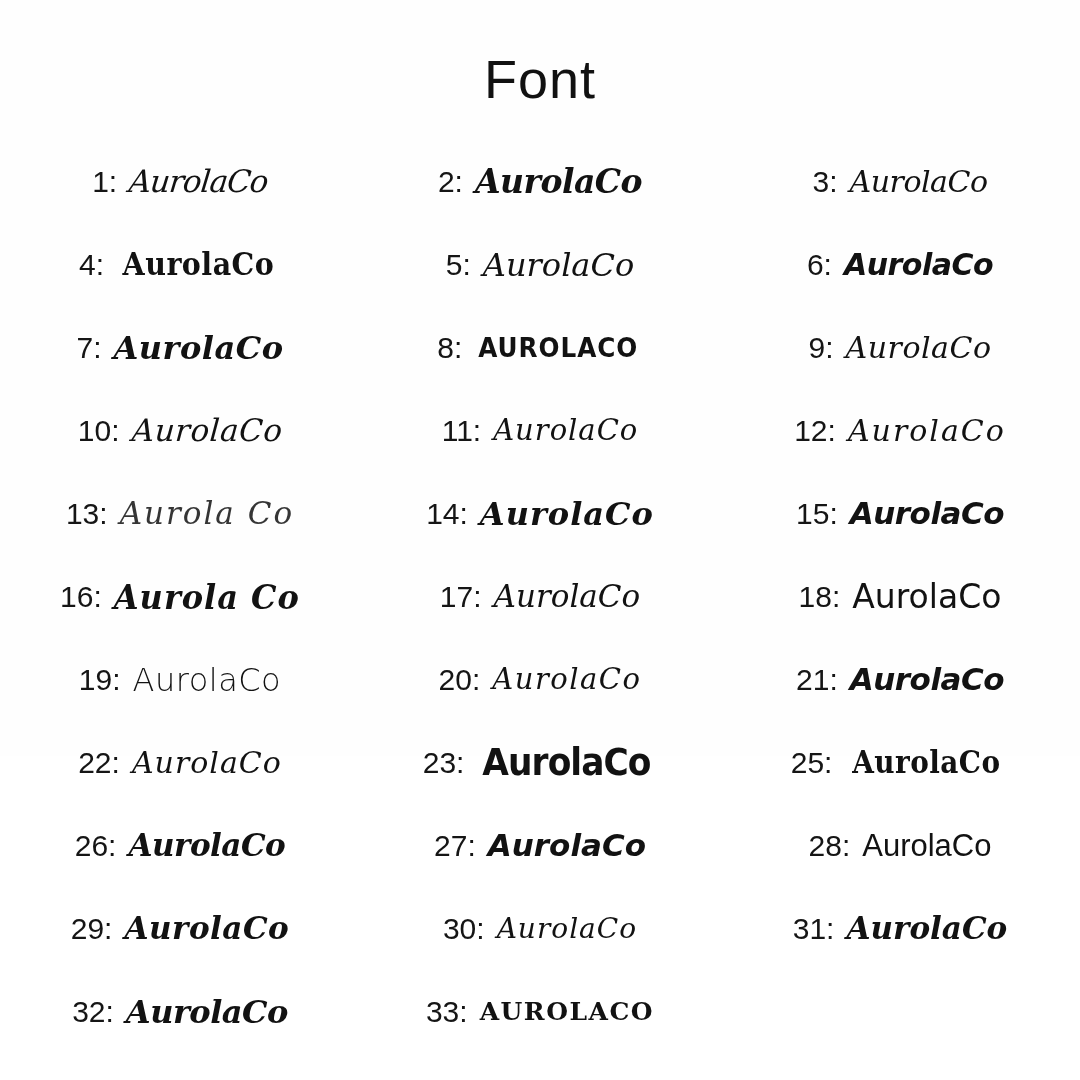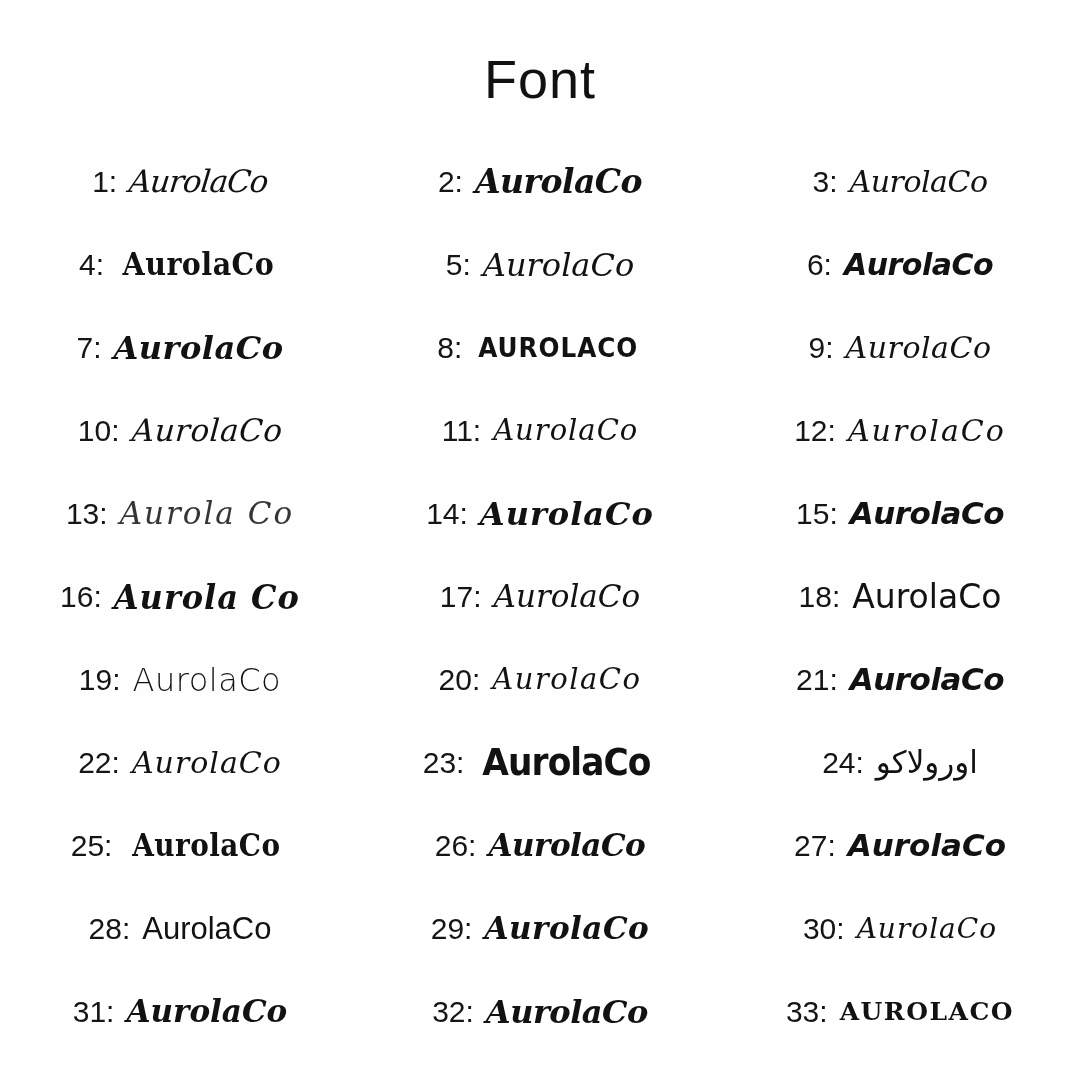--- a/index.html
+++ b/index.html
@@ -198,24 +198,20 @@
       </div>
 
     <div class="cell">
         <span class="idx">22:</span>
         <span class="sample f22">AurolaCo</span>
       </div>
     <div class="cell">
         <span class="idx">23:</span>
         <span class="sample f23">AurolaCo</span>
       </div>
-    <div class="cell">
-        <span class="idx">24:</span>
-        <span class="sample f24">اورولاكو</span>
-      </div>
 
     <div class="cell">
         <span class="idx">25:</span>
         <span class="sample f25">AurolaCo</span>
       </div>
     <div class="cell">
         <span class="idx">26:</span>
         <span class="sample f26">AurolaCo</span>
       </div>
     <div class="cell">

